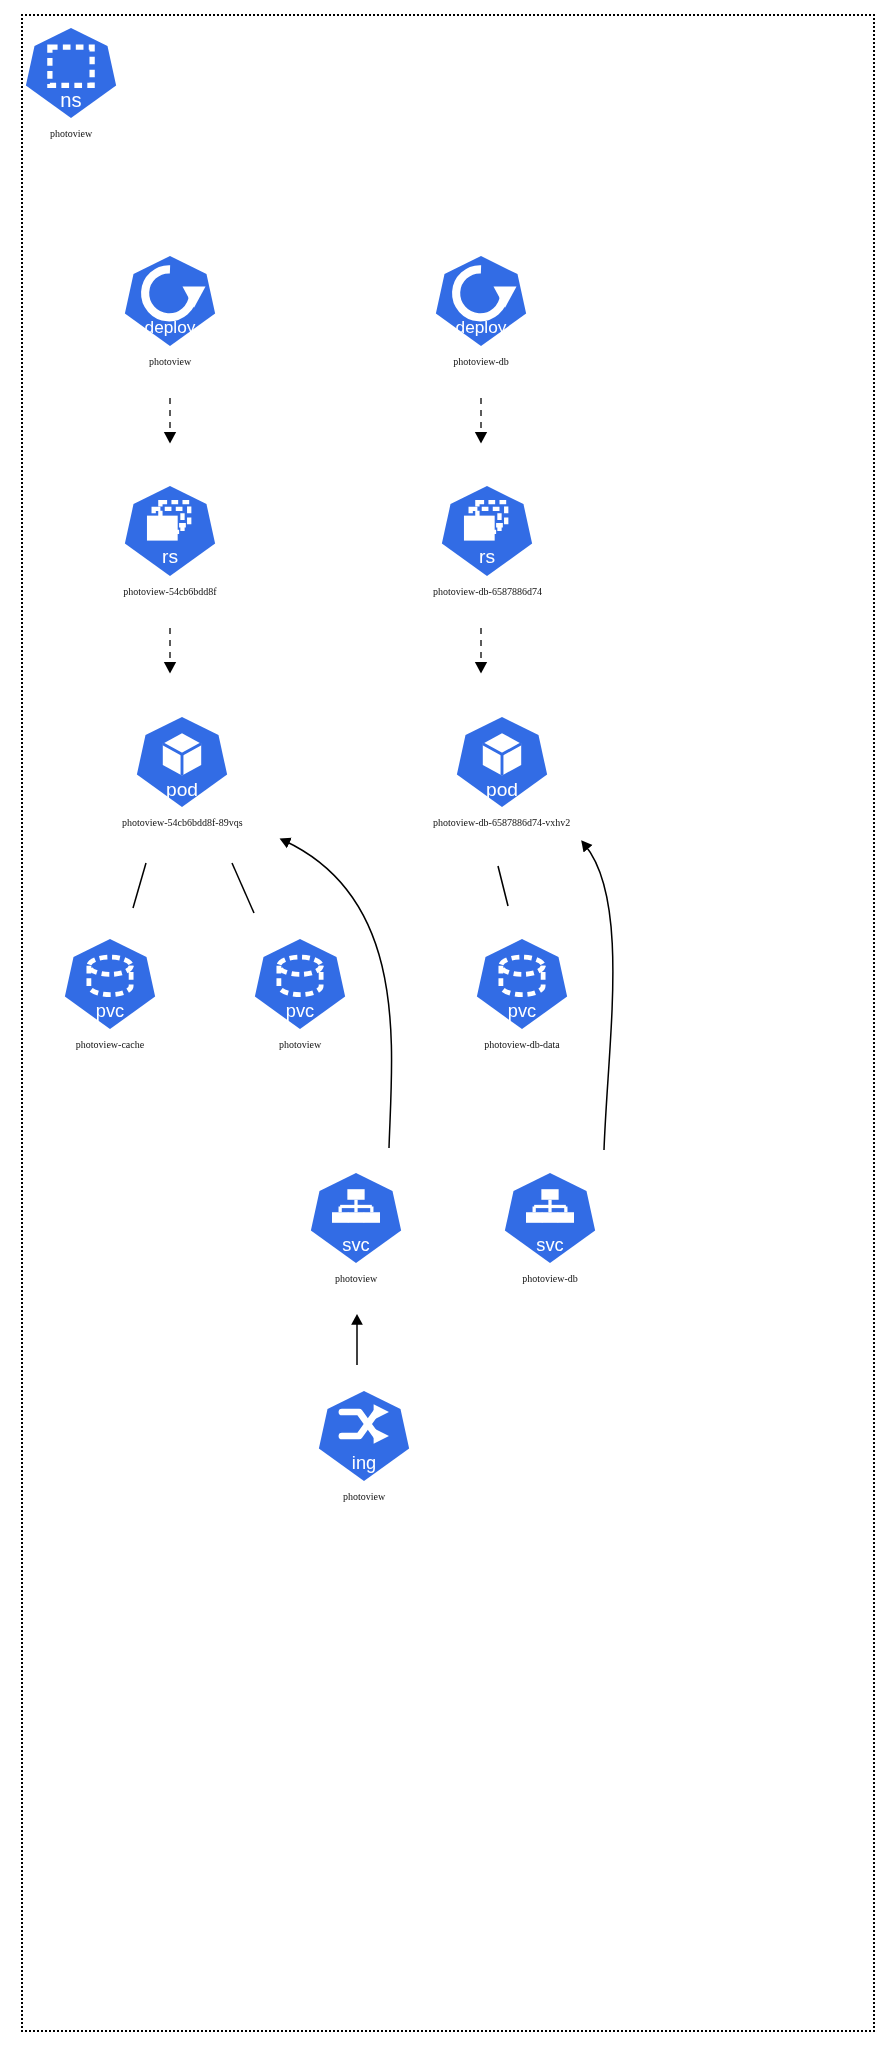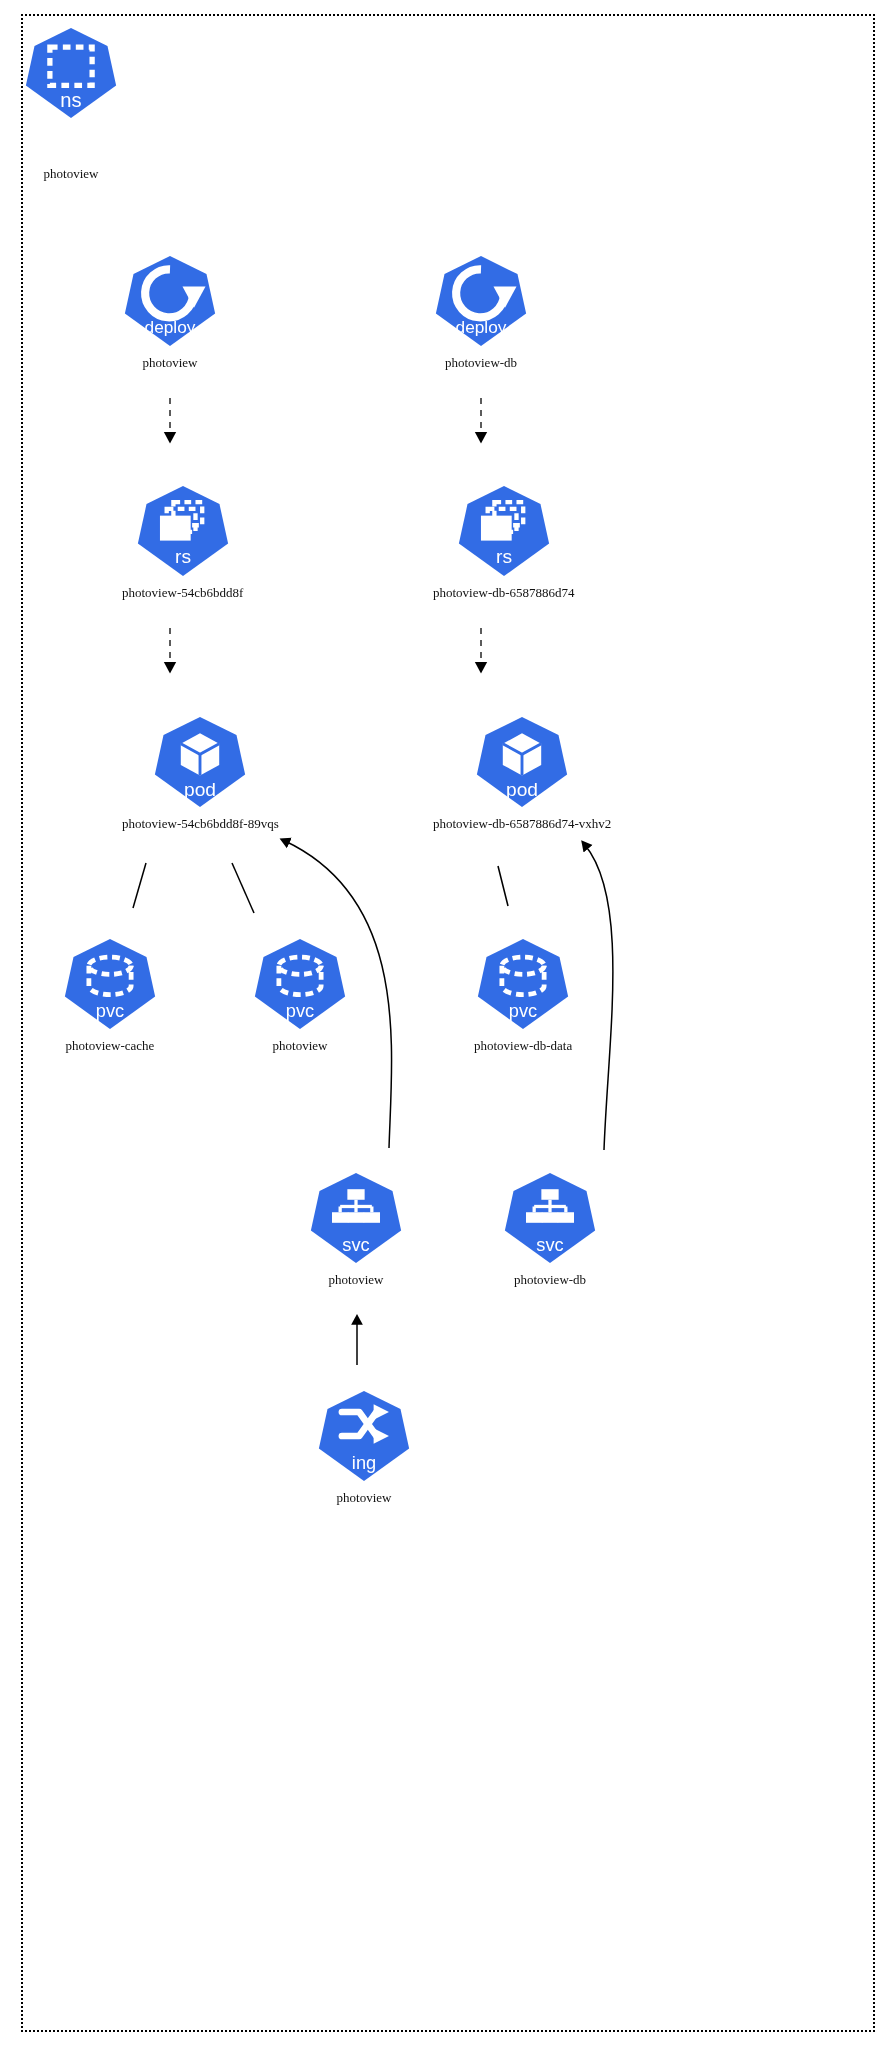--- a/index.html
+++ b/index.html
@@ -3,21 +3,21 @@
 <meta charset="utf-8">
 <style>
   html,body{margin:0;padding:0;background:#fff;}
   body{font-family:"Liberation Serif", serif;}
   #canvas{position:relative;width:895px;height:2046px;background:#fff;overflow:hidden;}
   #cluster-border{position:absolute;left:21px;top:14px;width:854px;height:2018px;
     border:2px dotted #000;box-sizing:border-box;}
   .node{position:absolute;display:flex;flex-direction:column;align-items:center;}
   .k8s-icon{position:relative;display:block;}
   .node-label{margin-top:3px;font-family:"Liberation Serif", serif;
-    font-size:13px;color:#111;white-space:nowrap;line-height:1.15;text-align:center;}
+    font-size:10px;color:#111;white-space:nowrap;line-height:1.15;text-align:center;}
   svg.edges{position:absolute;left:0;top:0;width:895px;height:2046px;pointer-events:none;}
 </style>
 </head>
 <body>
 
 <div id="canvas">
 
   <div id="cluster-border"></div>
 
   <svg class="edges" viewBox="0 0 895 2046" xmlns="http://www.w3.org/2000/svg">
@@ -36,21 +36,21 @@
     <path d="M146,863 L133,908" stroke="#000" stroke-width="1.5" fill="none"></path>
     <path d="M232,863 L254,913" stroke="#000" stroke-width="1.5" fill="none"></path>
     <path d="M498,866 L508,906" stroke="#000" stroke-width="1.5" fill="none"></path>
 
     <path d="M389,1148 C392,1050 410,900 285,841" stroke="#000" stroke-width="1.5" fill="none" marker-end="url(#arrow)"></path>
     <path d="M604,1150 C608,1040 630,900 585,845" stroke="#000" stroke-width="1.5" fill="none" marker-end="url(#arrow)"></path>
 
     <path d="M357,1365 L357,1320" stroke="#000" stroke-width="1.5" fill="none" marker-end="url(#arrow)"></path>
   </svg>
 
-  <div class="node" style="left:23px;top:25px;gap:39px;">
+  <div class="node" style="left:23px;top:25px;">
     <span class="k8s-icon">
       <svg width="96" height="96" viewBox="0 0 100 100" xmlns="http://www.w3.org/2000/svg">
         <polygon points="50,3 88,22 97,63 50,97 3,63 12,22" fill="#326ce5"></polygon>
         <rect x="28" y="23" width="44" height="40" fill="none" stroke="#fff" stroke-width="5.5" stroke-dasharray="8,5.5"></rect>
         <text x="50" y="85" fill="#fff" font-size="21" font-family="Liberation Sans, sans-serif" text-anchor="middle">ns</text>
       </svg>
     </span>
     <span class="node-label">photoview</span>
   </div>
 

